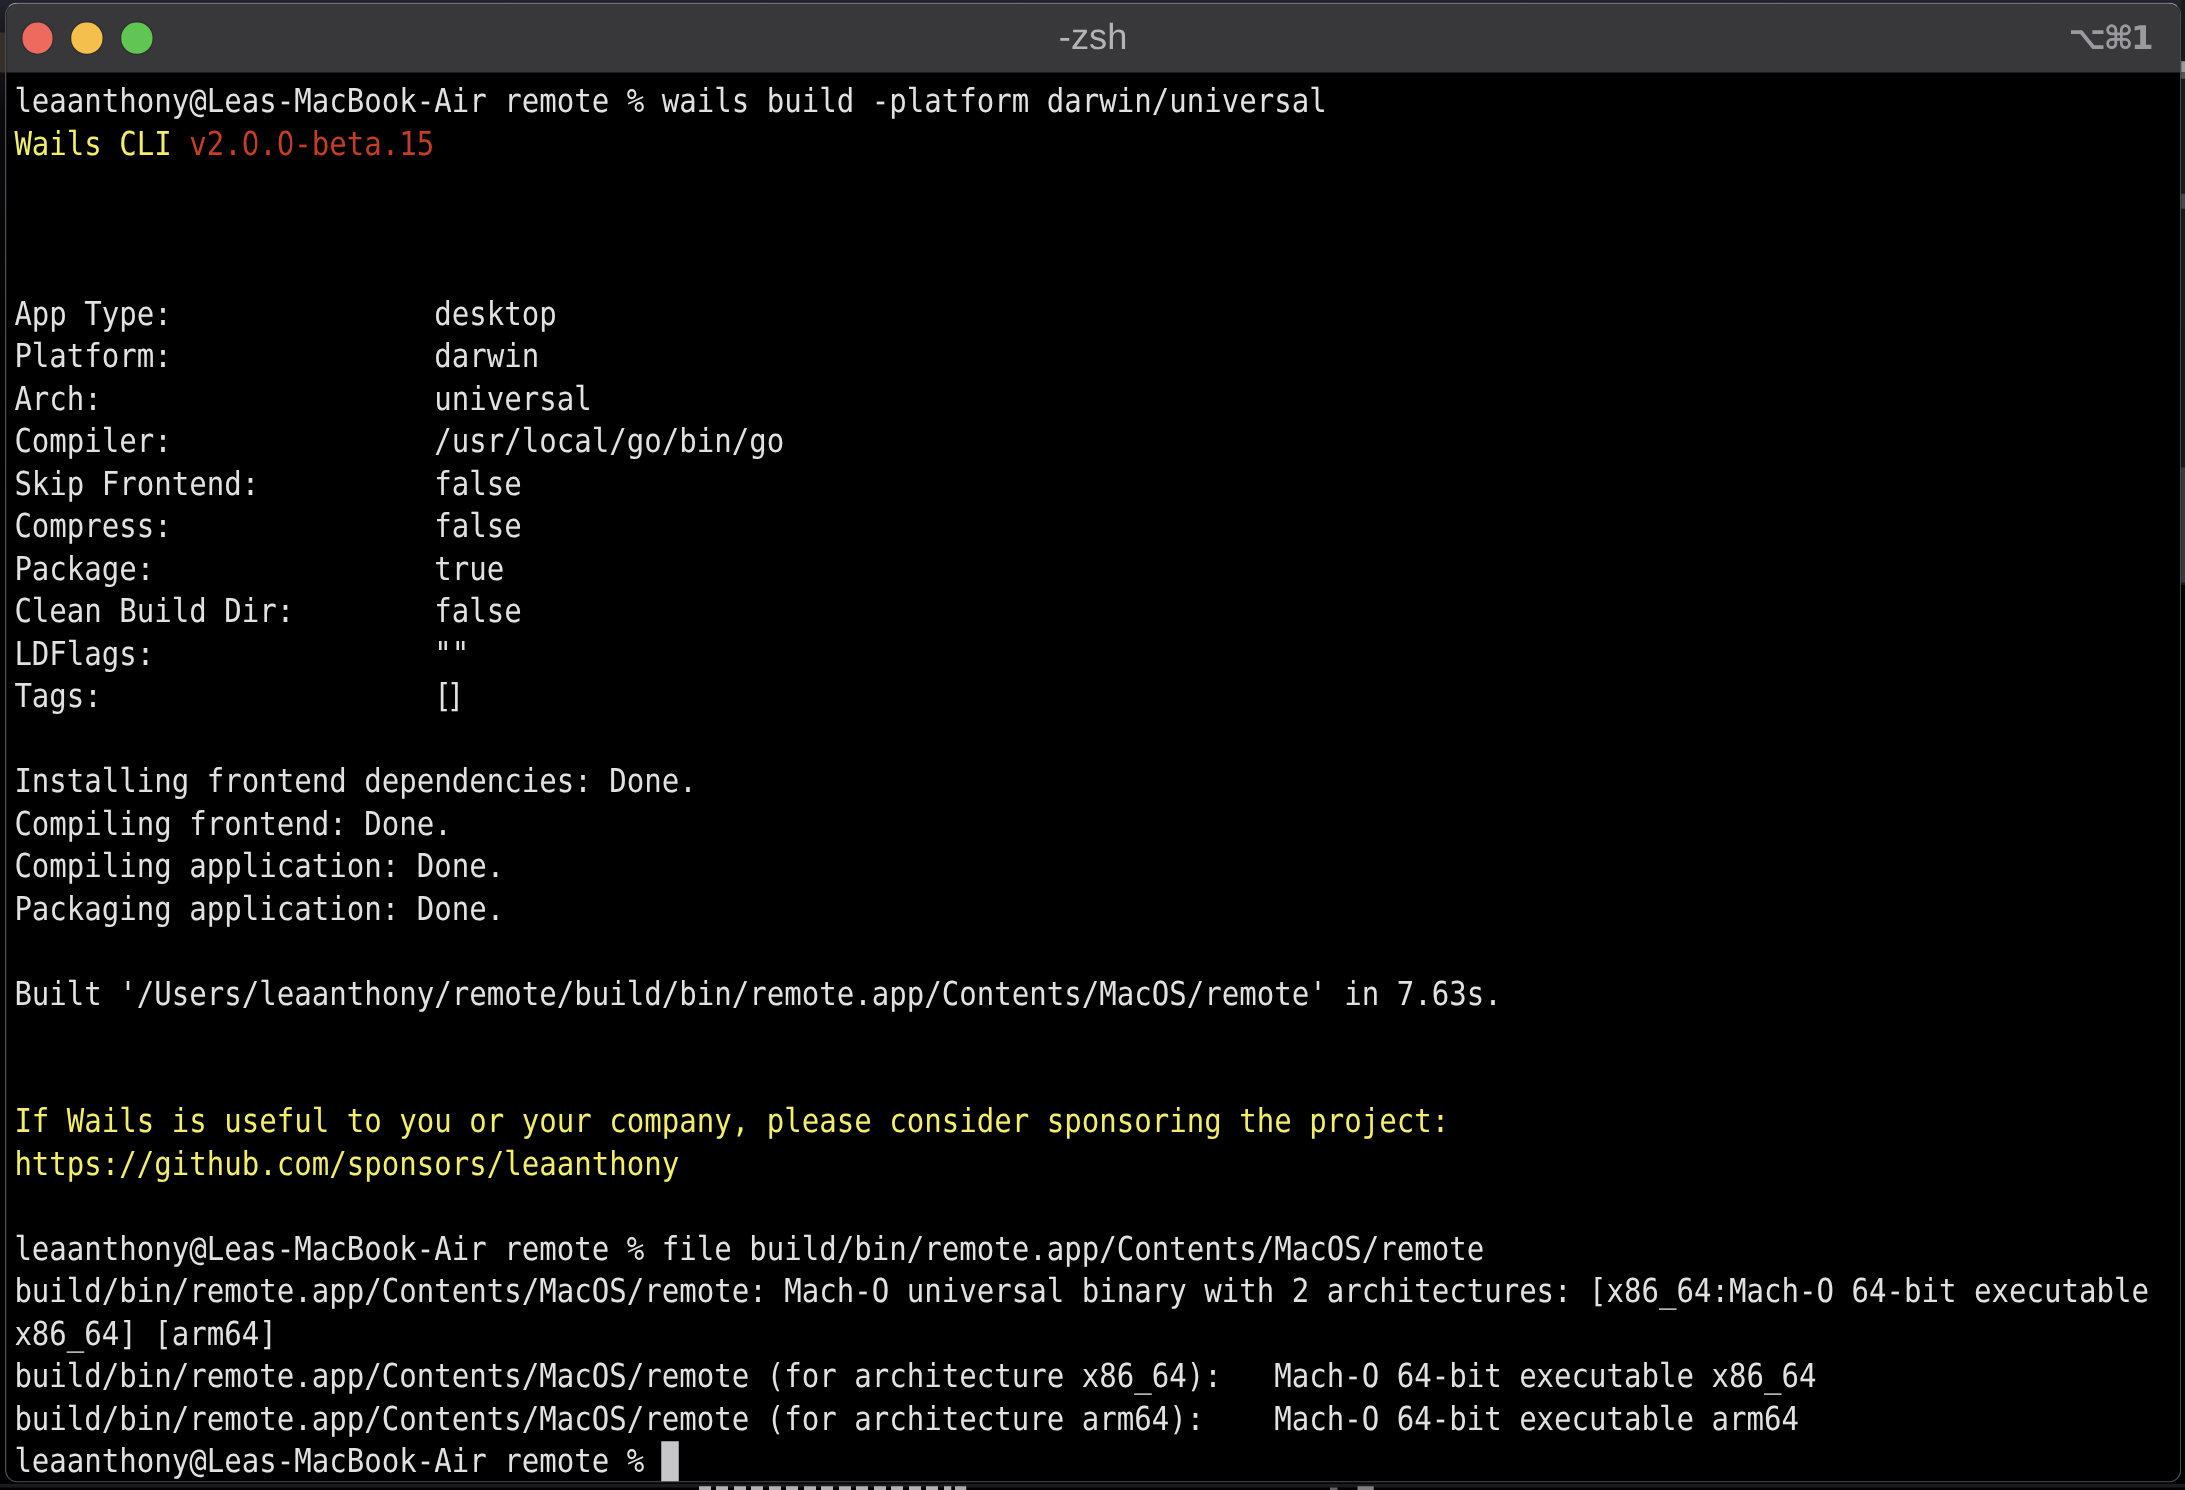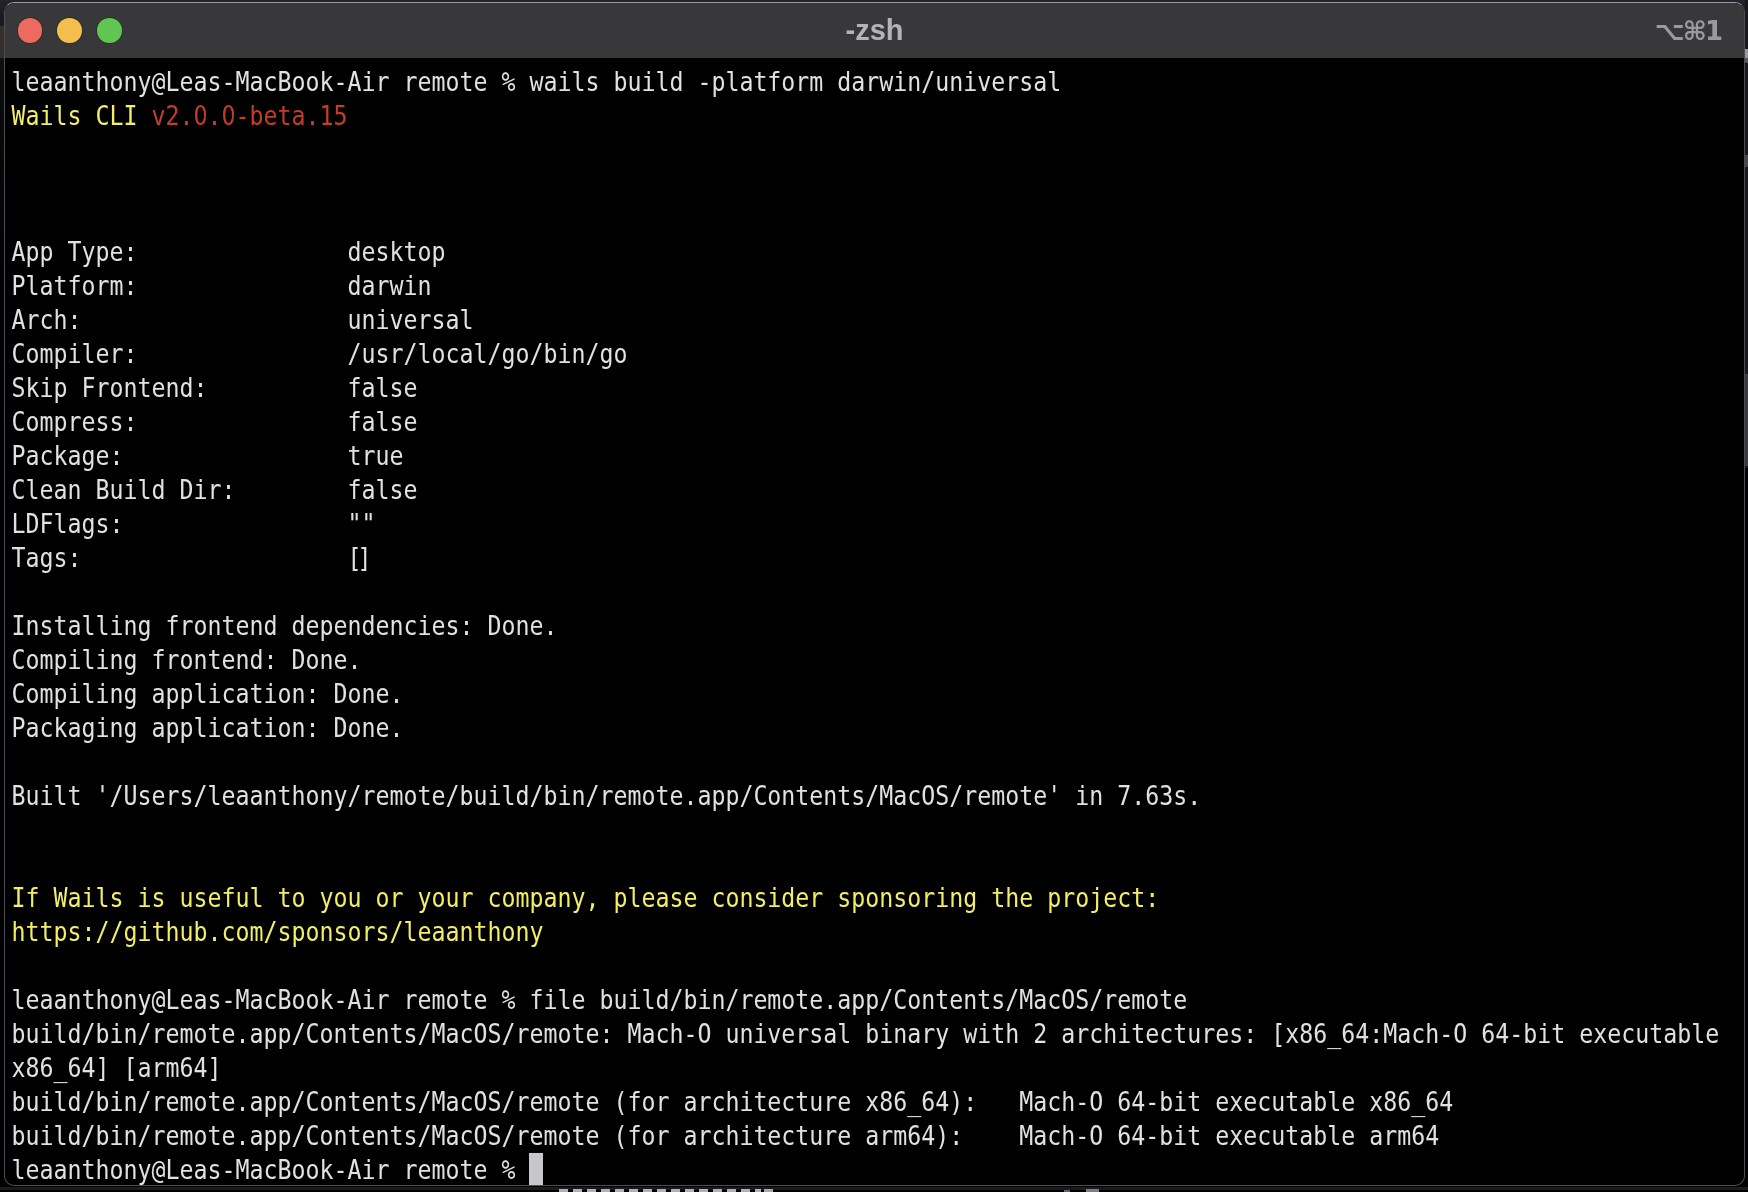--- a/index.html
+++ b/index.html
@@ -20,21 +20,21 @@
     position:absolute; left:0; top:0; width:100%; height:55px;
     background:#38383a;
   }
   .light { position:absolute; top:15px; width:24.5px; height:24.5px; border-radius:50%; box-shadow:0 0 0 1px rgba(0,0,0,0.18); }
   .light.red    { left:12.75px; }
   .light.yellow { left:52.2px; }
   .light.green  { left:92.3px; }
   .title {
     position:absolute; left:0; top:0; width:100%; height:55px;
     display:flex; align-items:center; justify-content:center;
-    font-family:"Liberation Sans", sans-serif; font-weight:bold;
+    font-family:"Liberation Sans", sans-serif; font-weight:normal;
     font-size:29px; color:#b4b4b8; letter-spacing:0px;
   }
   .shortcut {
     position:absolute; right:23px; top:0; height:55px;
     display:flex; align-items:center;
     font-family:"DejaVu Sans", sans-serif; font-weight:bold;
     font-size:26px; color:#9a9a9f; letter-spacing:-2px;
   }
   .term {
     position:absolute; left:6.5px; top:61.8px; width:1720px;

